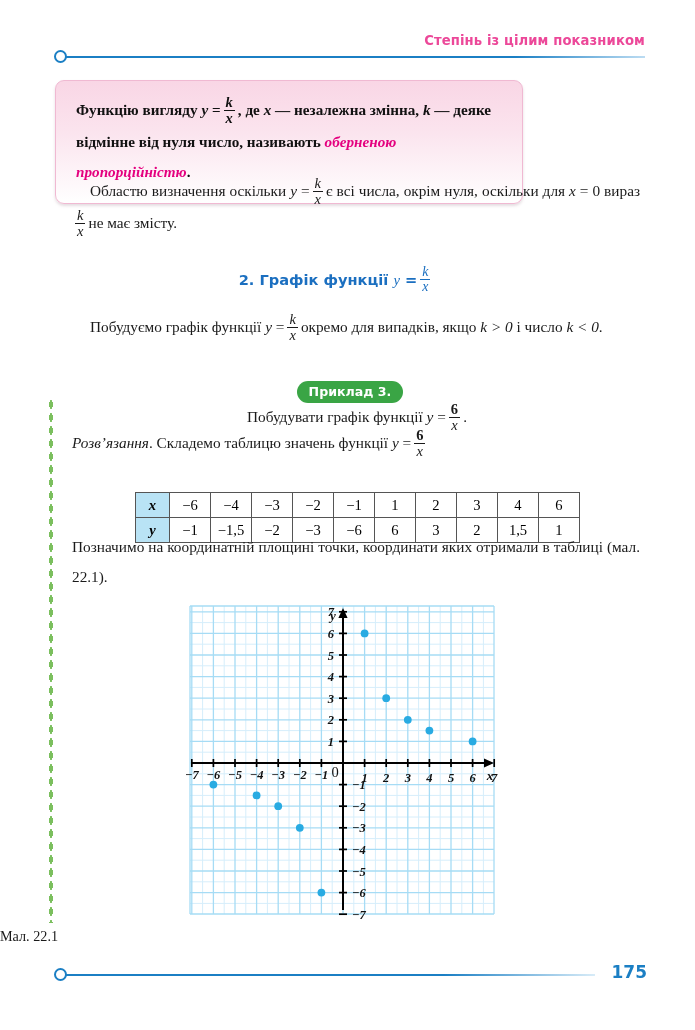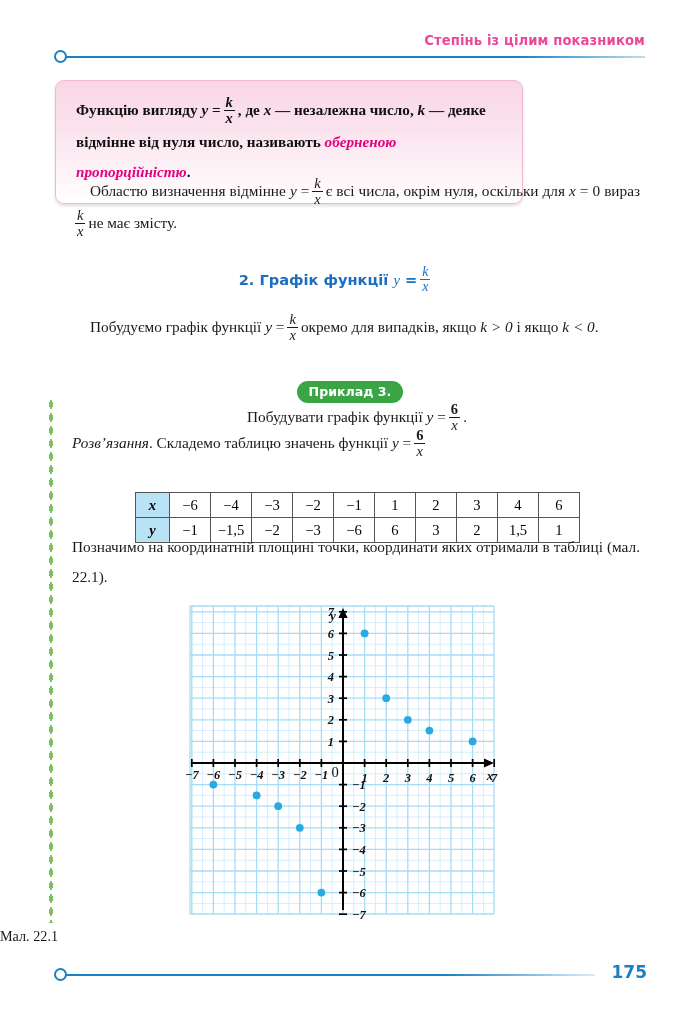--- a/index.html
+++ b/index.html
@@ -90,47 +90,47 @@
 <div id="top-rule-dot"></div>
 <div id="page-header">Степінь із цілим показником</div>
 
 <div id="left-dots"></div>
 
 <div id="definition-box">
   <span>Функцію вигляду</span>
   <span class="mi">y</span>
   <span>=</span><span class="frac"><span class="num mi">k</span><span class="den mi">x</span></span><span>, де</span>
   <span class="mi">x</span>
-  <span>— незалежна число,</span>
+  <span>— незалежна змінна,</span>
   <span class="mi">k</span>
   <span>— деяке відмінне від нуля число, називають</span>
   <span class="term-pink">оберненою пропорційністю</span><span>.</span>
 </div>
 
 <div class="para" style="left:72px;top:176px;width:568px;">
-  <span style="display:inline-block;width:18px;"></span><span>Областю визначення відмінне</span>
+  <span style="display:inline-block;width:18px;"></span><span>Областю визначення оскільки</span>
   <span class="mi">y</span>
   <span>=</span><span class="frac"><span class="num mi">k</span><span class="den mi">x</span></span><span>є всі числа, окрім нуля, оскільки для</span>
   <span class="mi">x</span>
   <span>= 0</span>
   <span>вираз</span><span class="frac"><span class="num mi">k</span><span class="den mi">x</span></span><span>не має змісту.</span>
 </div>
 
 <div id="section-heading">
   <span>2. Графік функції</span>
   <span class="mi">y</span>
   <span>=</span><span class="frac"><span class="num mi">k</span><span class="den mi">x</span></span>
 </div>
 
 <div class="para" style="left:72px;top:312px;width:568px;">
   <span style="display:inline-block;width:18px;"></span><span>Побудуємо графік функції</span>
   <span class="mi">y</span>
   <span>=</span><span class="frac"><span class="num mi">k</span><span class="den mi">x</span></span><span>окремо для випадків, якщо</span>
   <span class="mi">k &gt; 0</span>
-  <span>і якщо</span>
+  <span>і число</span>
   <span class="mi">k &lt; 0</span><span>.</span>
 </div>
 
 <div id="example-row">
   <span id="example-badge">Приклад 3.</span>
   <span id="example-text">
     <span>Побудувати графік функції</span>
     <span class="mi">y</span>
     <span>=</span><span class="frac"><span class="num" style="font-weight:bold">6</span><span class="den mi">x</span></span><span>.</span>
   </span>

